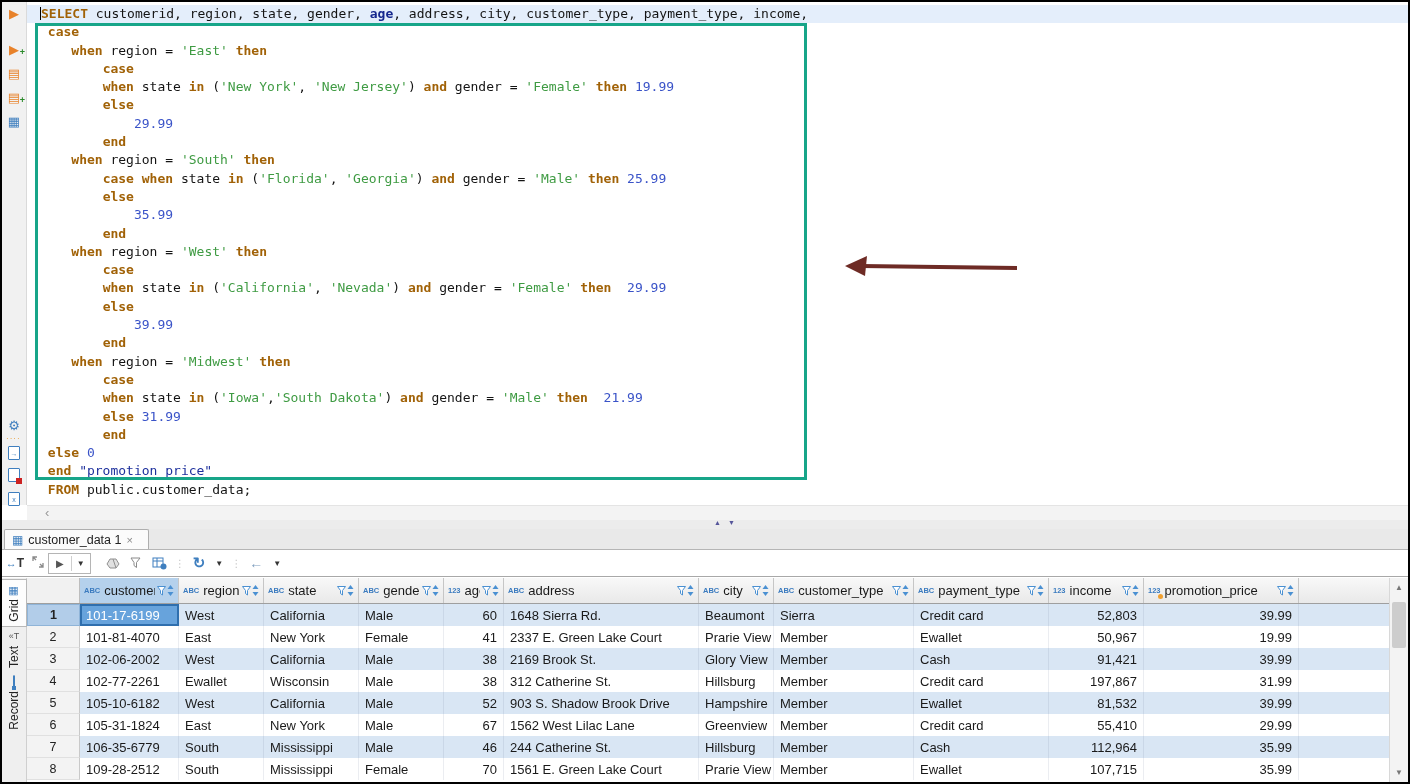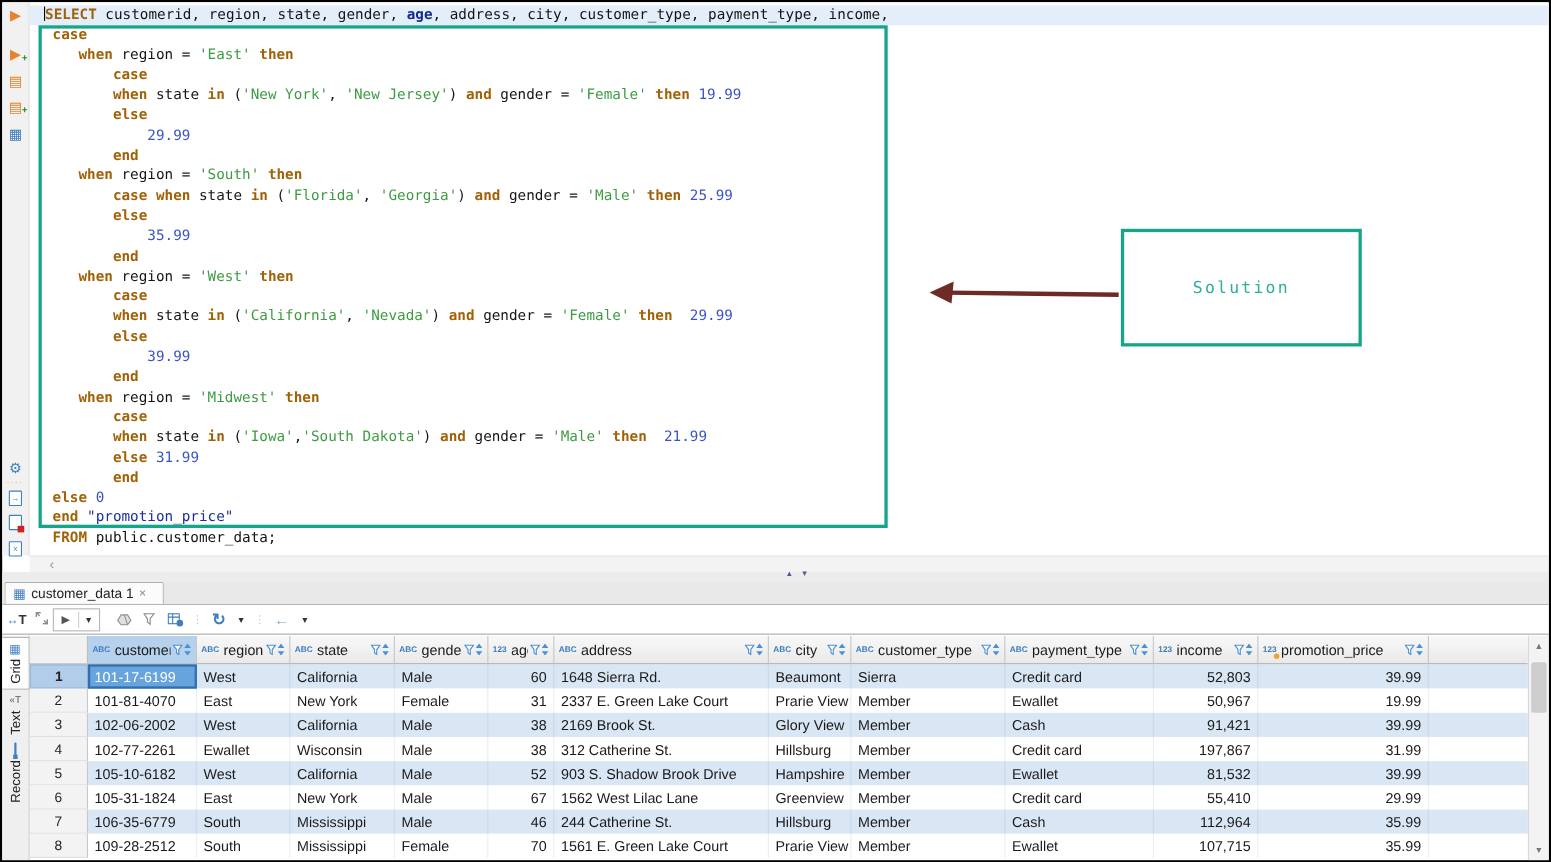--- a/index.html
+++ b/index.html
@@ -116,23 +116,20 @@
     </div>
 
     <div class="code-area">
       <div class="code-lines"><div class="code-line current"><span class="caret"></span><span class="seg-k">SELECT</span><span class="seg-p"> customerid, region, state, gender, </span><span class="seg-t">age</span><span class="seg-p">, address, city, customer_type, payment_type, income,</span></div><div class="code-line"><span class="seg-p"> </span><span class="seg-k">case</span></div><div class="code-line"><span class="seg-p">    </span><span class="seg-k">when</span><span class="seg-p"> region = </span><span class="seg-s">'East'</span><span class="seg-p"> </span><span class="seg-k">then</span></div><div class="code-line"><span class="seg-p">        </span><span class="seg-k">case</span></div><div class="code-line"><span class="seg-p">        </span><span class="seg-k">when</span><span class="seg-p"> state </span><span class="seg-k">in</span><span class="seg-p"> (</span><span class="seg-s">'New York'</span><span class="seg-p">, </span><span class="seg-s">'New Jersey'</span><span class="seg-p">) </span><span class="seg-k">and</span><span class="seg-p"> gender = </span><span class="seg-s">'Female'</span><span class="seg-p"> </span><span class="seg-k">then</span><span class="seg-p"> </span><span class="seg-n">19.99</span></div><div class="code-line"><span class="seg-p">        </span><span class="seg-k">else</span></div><div class="code-line"><span class="seg-p">            </span><span class="seg-n">29.99</span></div><div class="code-line"><span class="seg-p">        </span><span class="seg-k">end</span></div><div class="code-line"><span class="seg-p">    </span><span class="seg-k">when</span><span class="seg-p"> region = </span><span class="seg-s">'South'</span><span class="seg-p"> </span><span class="seg-k">then</span></div><div class="code-line"><span class="seg-p">        </span><span class="seg-k">case</span><span class="seg-p"> </span><span class="seg-k">when</span><span class="seg-p"> state </span><span class="seg-k">in</span><span class="seg-p"> (</span><span class="seg-s">'Florida'</span><span class="seg-p">, </span><span class="seg-s">'Georgia'</span><span class="seg-p">) </span><span class="seg-k">and</span><span class="seg-p"> gender = </span><span class="seg-s">'Male'</span><span class="seg-p"> </span><span class="seg-k">then</span><span class="seg-p"> </span><span class="seg-n">25.99</span></div><div class="code-line"><span class="seg-p">        </span><span class="seg-k">else</span></div><div class="code-line"><span class="seg-p">            </span><span class="seg-n">35.99</span></div><div class="code-line"><span class="seg-p">        </span><span class="seg-k">end</span></div><div class="code-line"><span class="seg-p">    </span><span class="seg-k">when</span><span class="seg-p"> region = </span><span class="seg-s">'West'</span><span class="seg-p"> </span><span class="seg-k">then</span></div><div class="code-line"><span class="seg-p">        </span><span class="seg-k">case</span></div><div class="code-line"><span class="seg-p">        </span><span class="seg-k">when</span><span class="seg-p"> state </span><span class="seg-k">in</span><span class="seg-p"> (</span><span class="seg-s">'California'</span><span class="seg-p">, </span><span class="seg-s">'Nevada'</span><span class="seg-p">) </span><span class="seg-k">and</span><span class="seg-p"> gender = </span><span class="seg-s">'Female'</span><span class="seg-p"> </span><span class="seg-k">then</span><span class="seg-p">  </span><span class="seg-n">29.99</span></div><div class="code-line"><span class="seg-p">        </span><span class="seg-k">else</span></div><div class="code-line"><span class="seg-p">            </span><span class="seg-n">39.99</span></div><div class="code-line"><span class="seg-p">        </span><span class="seg-k">end</span></div><div class="code-line"><span class="seg-p">    </span><span class="seg-k">when</span><span class="seg-p"> region = </span><span class="seg-s">'Midwest'</span><span class="seg-p"> </span><span class="seg-k">then</span></div><div class="code-line"><span class="seg-p">        </span><span class="seg-k">case</span></div><div class="code-line"><span class="seg-p">        </span><span class="seg-k">when</span><span class="seg-p"> state </span><span class="seg-k">in</span><span class="seg-p"> (</span><span class="seg-s">'Iowa'</span><span class="seg-p">,</span><span class="seg-s">'South Dakota'</span><span class="seg-p">) </span><span class="seg-k">and</span><span class="seg-p"> gender = </span><span class="seg-s">'Male'</span><span class="seg-p"> </span><span class="seg-k">then</span><span class="seg-p">  </span><span class="seg-n">21.99</span></div><div class="code-line"><span class="seg-p">        </span><span class="seg-k">else</span><span class="seg-p"> </span><span class="seg-n">31.99</span></div><div class="code-line"><span class="seg-p">        </span><span class="seg-k">end</span></div><div class="code-line"><span class="seg-p"> </span><span class="seg-k">else</span><span class="seg-p"> </span><span class="seg-n">0</span></div><div class="code-line"><span class="seg-p"> </span><span class="seg-k">end</span><span class="seg-p"> </span><span class="seg-q">"promotion_price"</span></div><div class="code-line"><span class="seg-p"> </span><span class="seg-k">FROM</span><span class="seg-p"> public.customer_data;</span></div></div>
       <div class="case-box"></div>
 
       <svg class="arrow-svg" width="176" height="30">
         <line x1="172" y1="16" x2="16" y2="14" stroke="#6e2b25" stroke-width="4"></line>
         <polygon points="0,14 22,4 20,24" fill="#6e2b25"></polygon>
       </svg>
-      <div class="solution-box">
-        <span class="solution-label">Solution</span>
-      </div>
     </div>
   </div>
 
   <div class="hscroll">
     <span class="chev">‹</span>
   </div>
 
   <div class="splitter">
     <span class="arr" style="left:712px">▲</span>
     <span class="arr" style="left:726px">▼</span>
@@ -365,21 +362,21 @@
             <div class="gcell right" style="width:95px">52,803</div>
             <div class="gcell right" style="width:155px">39.99</div>
             <div class="gfiller"></div>
           </div>
           <div class="g-row">
             <div class="g-rownum">2</div>
             <div class="gcell" style="width:99px">101-81-4070</div>
             <div class="gcell" style="width:85px">East</div>
             <div class="gcell" style="width:95px">New York</div>
             <div class="gcell" style="width:85px">Female</div>
-            <div class="gcell right" style="width:60px">31</div>
+            <div class="gcell right" style="width:60px">41</div>
             <div class="gcell" style="width:195px">2337 E. Green Lake Court</div>
             <div class="gcell" style="width:75px">Prarie View</div>
             <div class="gcell" style="width:140px">Member</div>
             <div class="gcell" style="width:135px">Ewallet</div>
             <div class="gcell right" style="width:95px">50,967</div>
             <div class="gcell right" style="width:155px">19.99</div>
             <div class="gfiller"></div>
           </div>
           <div class="g-row odd">
             <div class="g-rownum">3</div>

